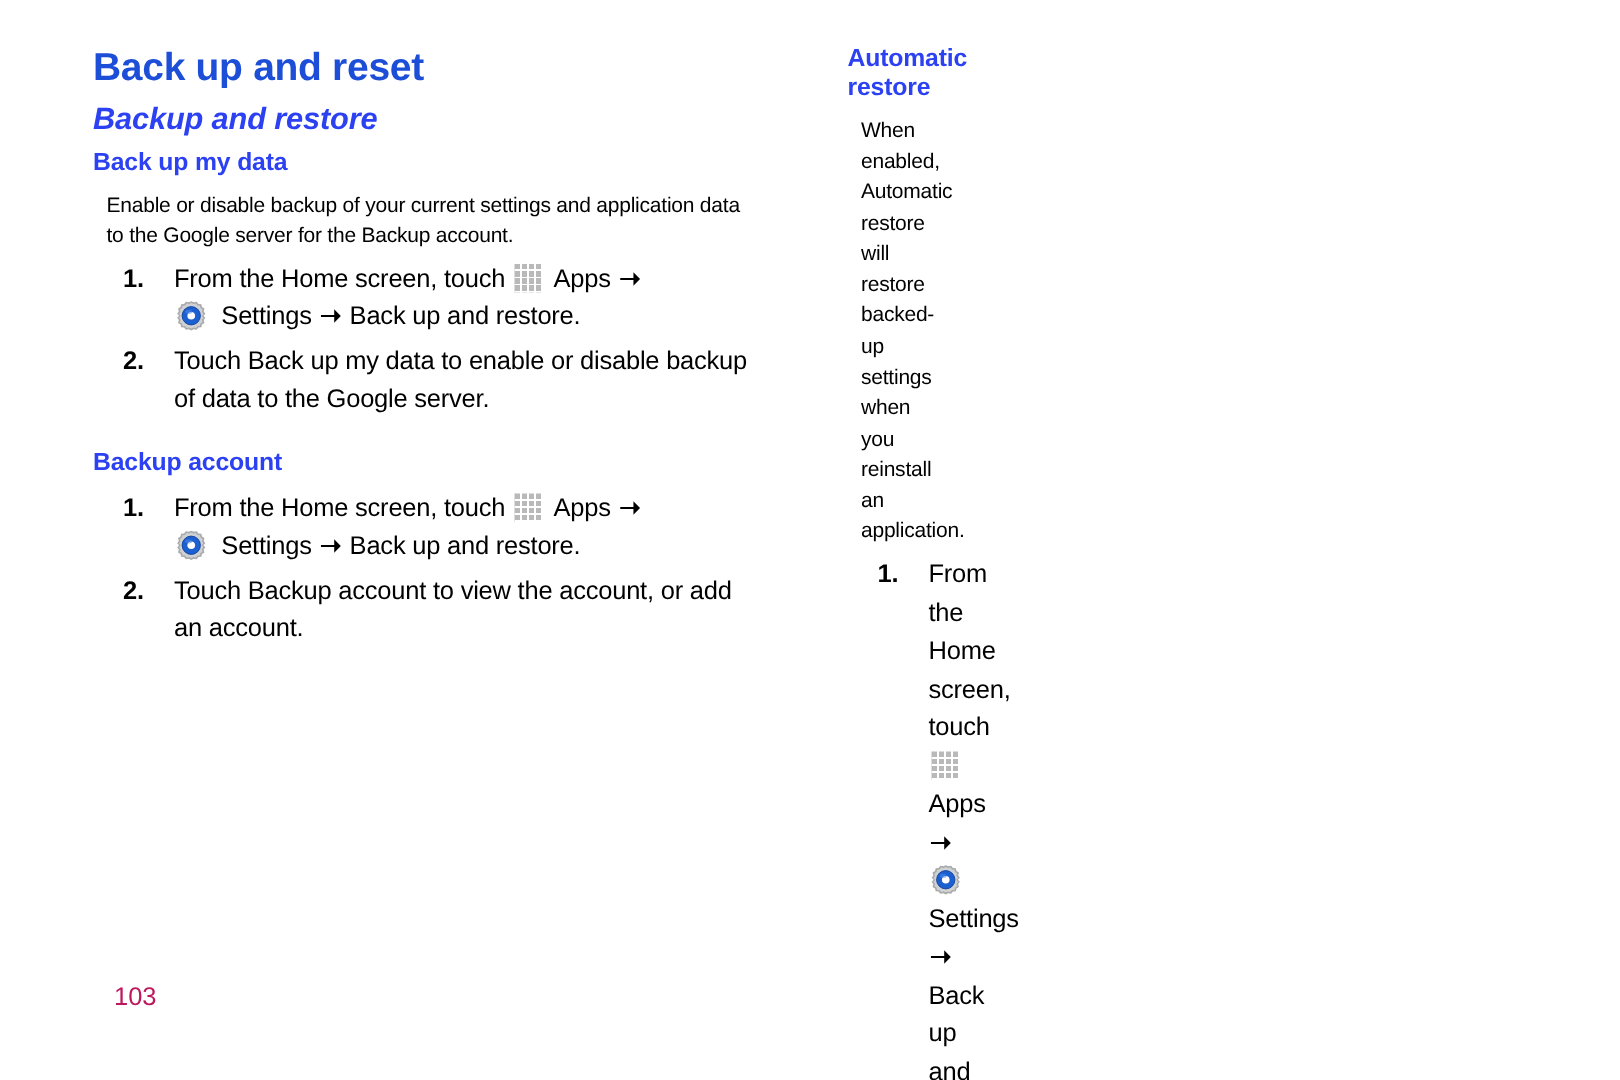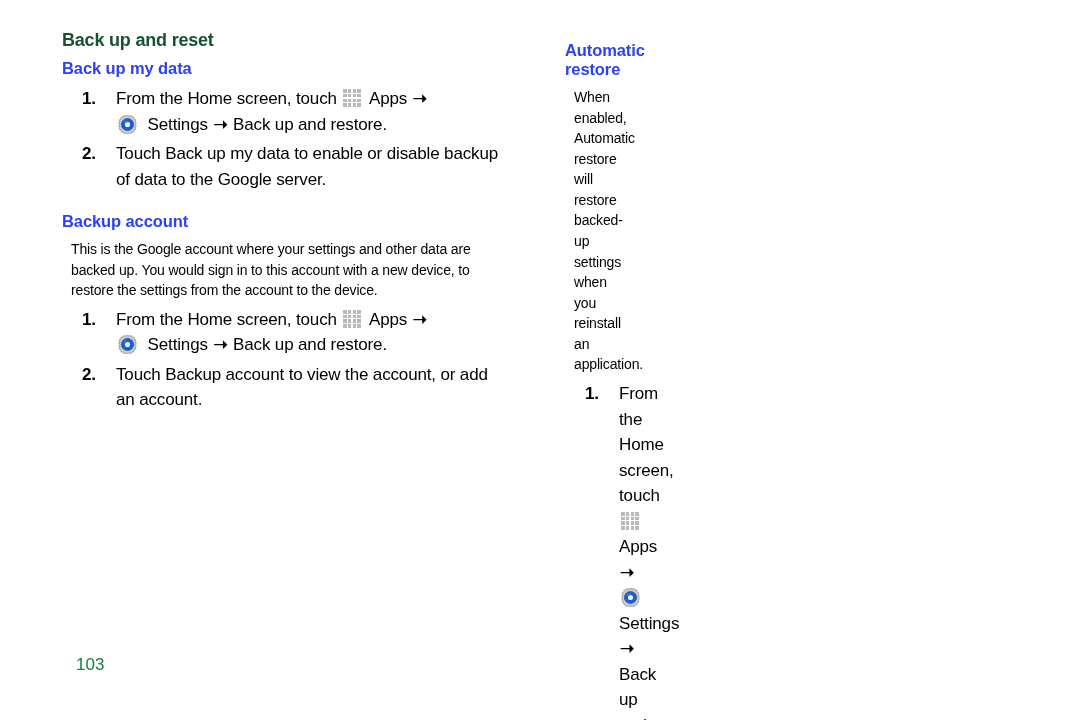--- a/index.html
+++ b/index.html
@@ -31,27 +31,27 @@
   }
   .col {
     box-sizing: border-box;
   }
   .col-left {
     width: 505px;
     padding: 30px 0 0 62px;
   }
   .col-right {
     width: 575px;
-    padding: 41px 40px 0 565px;
+    padding: 30px 40px 0 565px;
     margin-left: -505px;
   }
   
   .h-chapter {
-    color: #14532d;
-    font-size: 18px;
+    color: #1d4ed8;
+    font-size: 26px;
     font-weight: bold;
     letter-spacing: -0.2px;
     margin: 0 0 9px 0;
     line-height: 1.12;
   }
   .h-section {
     color: #2b41f2;
     font-size: 20.5px;
     font-weight: bold;
     font-style: italic;
@@ -157,37 +157,39 @@
     display: block;
     width: 21px;
     height: 21px;
   }
   
   .page-number {
     position: absolute;
     left: 76px;
     top: 655px;
     font-size: 17px;
-    color: #15803d;
+    color: #be185d;
     letter-spacing: 0px;
   }
 </style>
 </head>
 <body>
 
 <div class="page">
 
   <div class="columns">
 
     <div class="col col-left">
 
       <h1 class="h-chapter">Back up and reset</h1>
 
+      <h2 class="h-section">Backup and restore</h2>
 
       <h3 class="h-sub">Back up my data</h3>
+      <p class="body">Enable or disable backup of your current settings and application data to the Google server for the Backup account.</p>
 
       <ol class="steps">
         <li>
           <span class="num">1.</span>
           <span class="step-line">
             <span>From the Home screen, touch</span>
             <span class="icon-apps"></span>
             <b>Apps</b>
             <span class="arrow">➝</span>
           </span>
@@ -209,21 +211,20 @@
             <b>Back up and restore</b><span>.</span>
           </span>
         </li>
         <li>
           <span class="num">2.</span>
           <span>Touch </span><b>Back up my data</b><span> to enable or disable backup of data to the Google server.</span>
         </li>
       </ol>
 
       <h3 class="h-sub spaced">Backup account</h3>
-      <p class="body">This is the Google account where your settings and other data are backed up. You would sign in to this account with a new device, to restore the settings from the account to the device.</p>
 
       <ol class="steps">
         <li>
           <span class="num">1.</span>
           <span class="step-line">
             <span>From the Home screen, touch</span>
             <span class="icon-apps"></span>
             <b>Apps</b>
             <span class="arrow">➝</span>
           </span>

